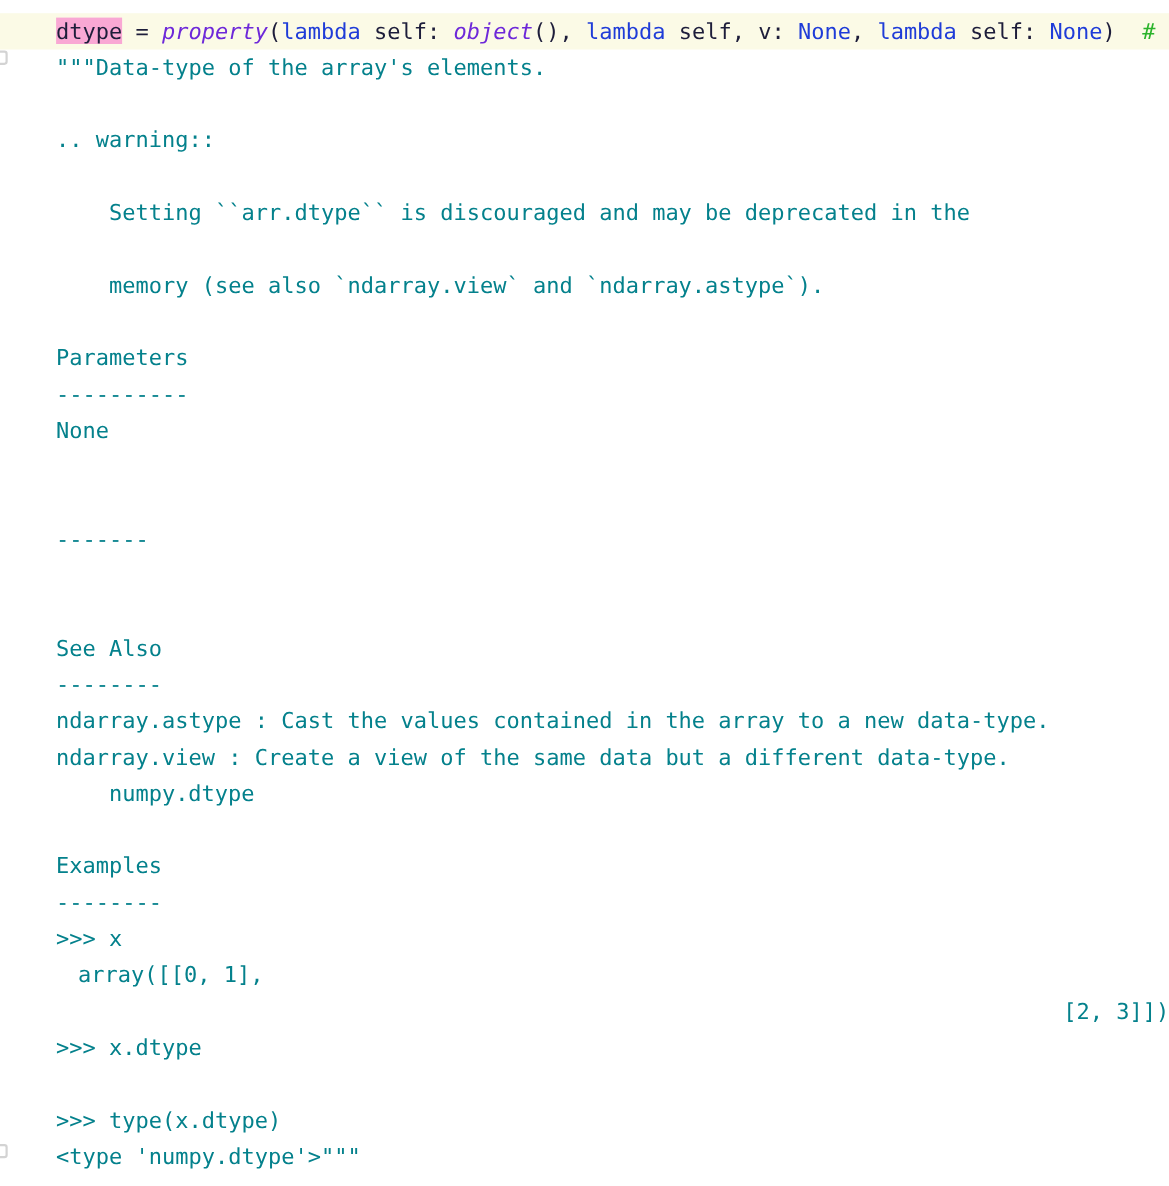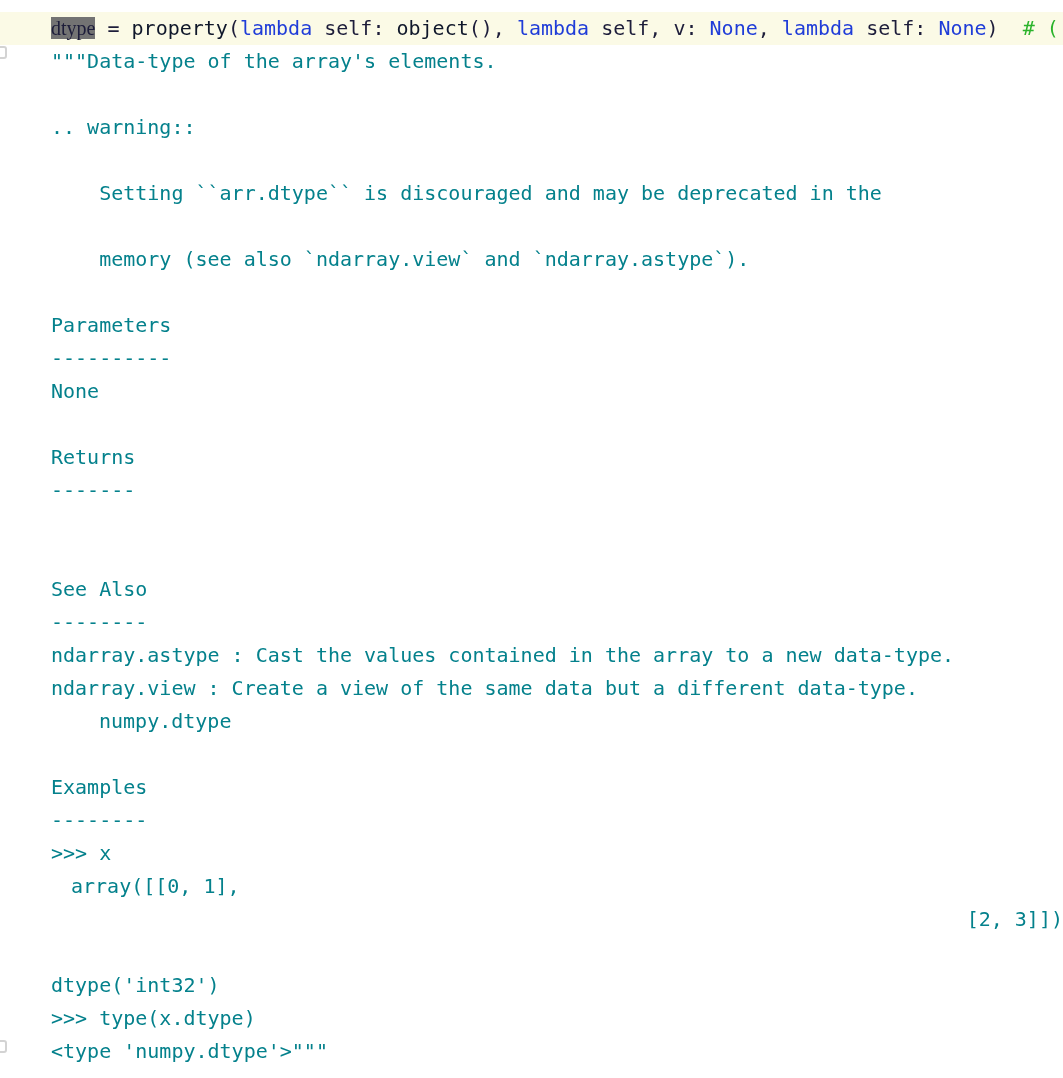--- a/index.html
+++ b/index.html
@@ -71,61 +71,59 @@
 
   
   .line.current {
     background: #fbfae6;
   }
 
   
   .t-doc      { color: #04818c; }          
   .t-plain    { color: #1d1d3a; }          
   .t-kw       { color: #1f3cd8; }          
-  .t-builtin  { color: #0f172a; }          
+  .t-builtin  { color: #6d28d9; font-style: italic; }          
   .t-comment  { color: #2bb32b; }          
   .t-hl {
-    background: #737373;
+    background: #f9a8d4;
     color: #1d1d3a;
-    font-family: Liberation Serif, serif;
   }
 </style>
 </head>
 <body>
 
 <div id="editor">
 
   <div class="code-area">
       <div class="line current" style="top: 12px;"><span class="txt"><span class="t-hl">dtype</span><span class="t-plain"> = </span><span class="t-builtin">property</span><span class="t-plain">(</span><span class="t-kw">lambda</span><span class="t-plain"> self: </span><span class="t-builtin">object</span><span class="t-plain">(), </span><span class="t-kw">lambda</span><span class="t-plain"> self, v: </span><span class="t-kw">None</span><span class="t-plain">, </span><span class="t-kw">lambda</span><span class="t-plain"> self: </span><span class="t-kw">None</span><span class="t-plain">)</span><span class="t-comment">  # (</span></span></div>
       <div class="line" style="top: 45px;"><span class="txt"><span class="t-doc">"""Data-type of the array's elements.</span></span></div>
       <div class="line" style="top: 78px;"><span class="txt"><span class="t-doc"></span></span></div>
       <div class="line" style="top: 111px;"><span class="txt"><span class="t-doc">.. warning::</span></span></div>
       <div class="line" style="top: 144px;"><span class="txt"><span class="t-doc"></span></span></div>
       <div class="line" style="top: 177px;"><span class="txt"><span class="t-doc">    Setting ``arr.dtype`` is discouraged and may be deprecated in the</span></span></div>
       <div class="line" style="top: 243px;"><span class="txt"><span class="t-doc">    memory (see also `ndarray.view` and `ndarray.astype`).</span></span></div>
       <div class="line" style="top: 276px;"><span class="txt"><span class="t-doc"></span></span></div>
       <div class="line" style="top: 309px;"><span class="txt"><span class="t-doc">Parameters</span></span></div>
       <div class="line" style="top: 342px;"><span class="txt"><span class="t-doc">----------</span></span></div>
       <div class="line" style="top: 375px;"><span class="txt"><span class="t-doc">None</span></span></div>
       <div class="line" style="top: 408px;"><span class="txt"><span class="t-doc"></span></span></div>
-      <div class="line" style="top: 441px;"><span class="txt"><span class="t-doc">Returns</span></span></div>
       <div class="line" style="top: 474px;"><span class="txt"><span class="t-doc">-------</span></span></div>
       <div class="line" style="top: 540px;"><span class="txt"><span class="t-doc"></span></span></div>
       <div class="line" style="top: 573px;"><span class="txt"><span class="t-doc">See Also</span></span></div>
       <div class="line" style="top: 606px;"><span class="txt"><span class="t-doc">--------</span></span></div>
       <div class="line" style="top: 639px;"><span class="txt"><span class="t-doc">ndarray.astype : Cast the values contained in the array to a new data-type.</span></span></div>
       <div class="line" style="top: 672px;"><span class="txt"><span class="t-doc">ndarray.view : Create a view of the same data but a different data-type.</span></span></div>
       <div class="line" style="top: 705px; padding-left: 48px;"><span class="txt"><span class="t-doc">numpy.dtype</span></span></div>
       <div class="line" style="top: 738px;"><span class="txt"><span class="t-doc"></span></span></div>
       <div class="line" style="top: 771px;"><span class="txt"><span class="t-doc">Examples</span></span></div>
       <div class="line" style="top: 804px;"><span class="txt"><span class="t-doc">--------</span></span></div>
       <div class="line" style="top: 837px;"><span class="txt"><span class="t-doc">&gt;&gt;&gt; x</span></span></div>
       <div class="line" style="top: 870px; padding-left: 20px;"><span class="txt"><span class="t-doc">array([[0, 1],</span></span></div>
       <div class="line" style="top: 903px; text-align: right;"><span class="txt"><span class="t-doc">       [2, 3]])</span></span></div>
-      <div class="line" style="top: 969px;"><span class="txt"><span class="t-doc">dtype('int32')</span></span></div>
+      <div class="line" style="top: 936px;"><span class="txt"><span class="t-doc">&gt;&gt;&gt; x.dtype</span></span></div>
       <div class="line" style="top: 1002px;"><span class="txt"><span class="t-doc">&gt;&gt;&gt; type(x.dtype)</span></span></div>
       <div class="line" style="top: 1035px;"><span class="txt"><span class="t-doc">&lt;type 'numpy.dtype'&gt;"""</span></span></div>
     </div>
 
   <div class="gutter">
       <div class="fold-marker" style="top: 46px;"></div>
       <div class="fold-marker" style="top: 1040px;"></div>
     </div>
 
 </div>

